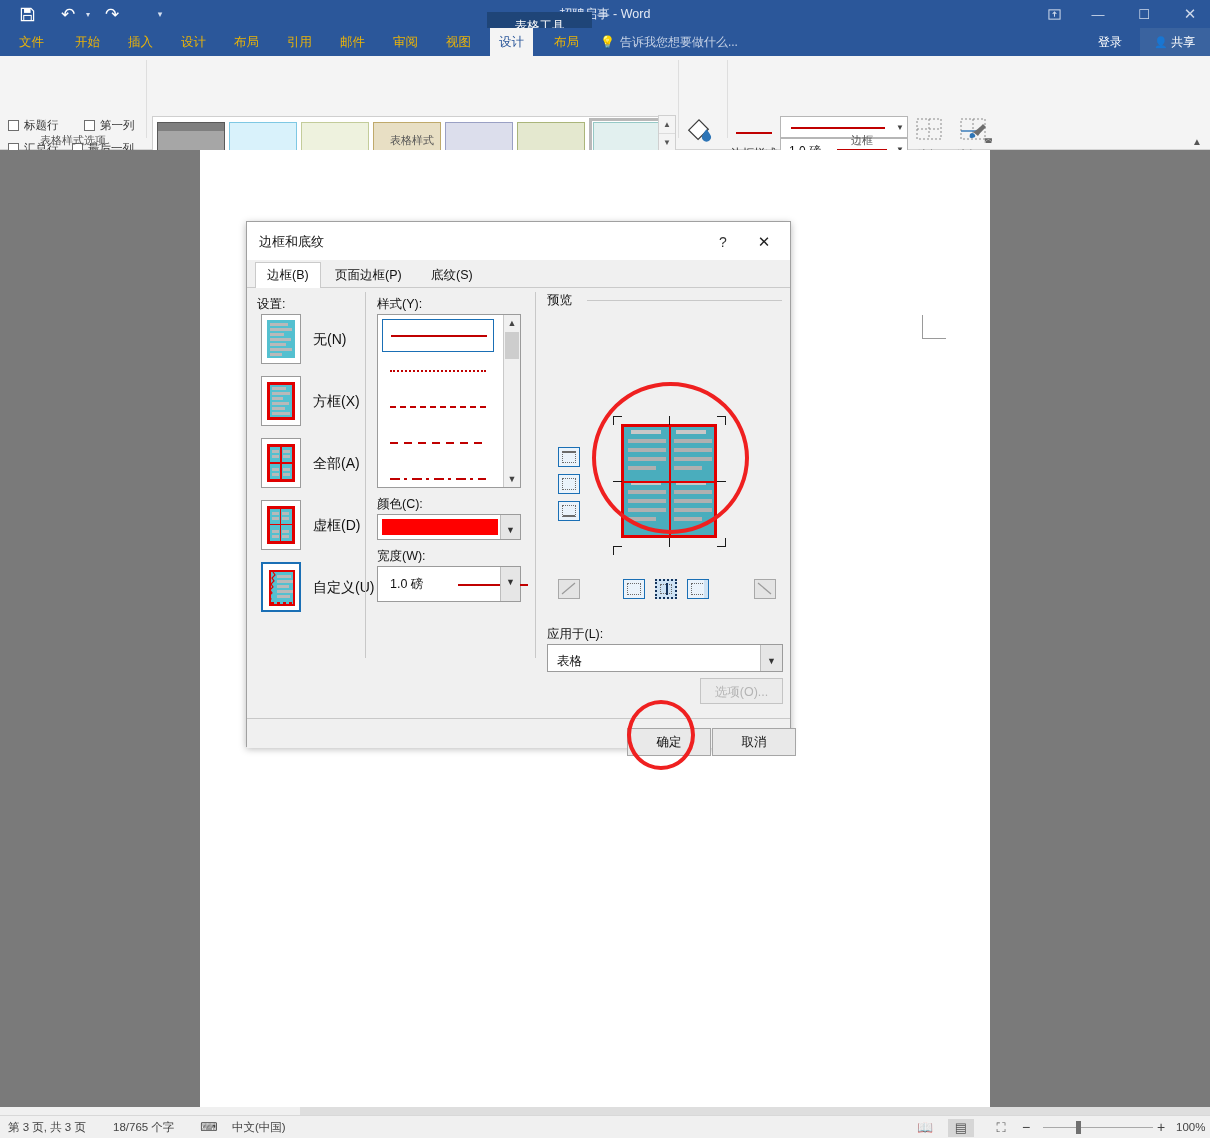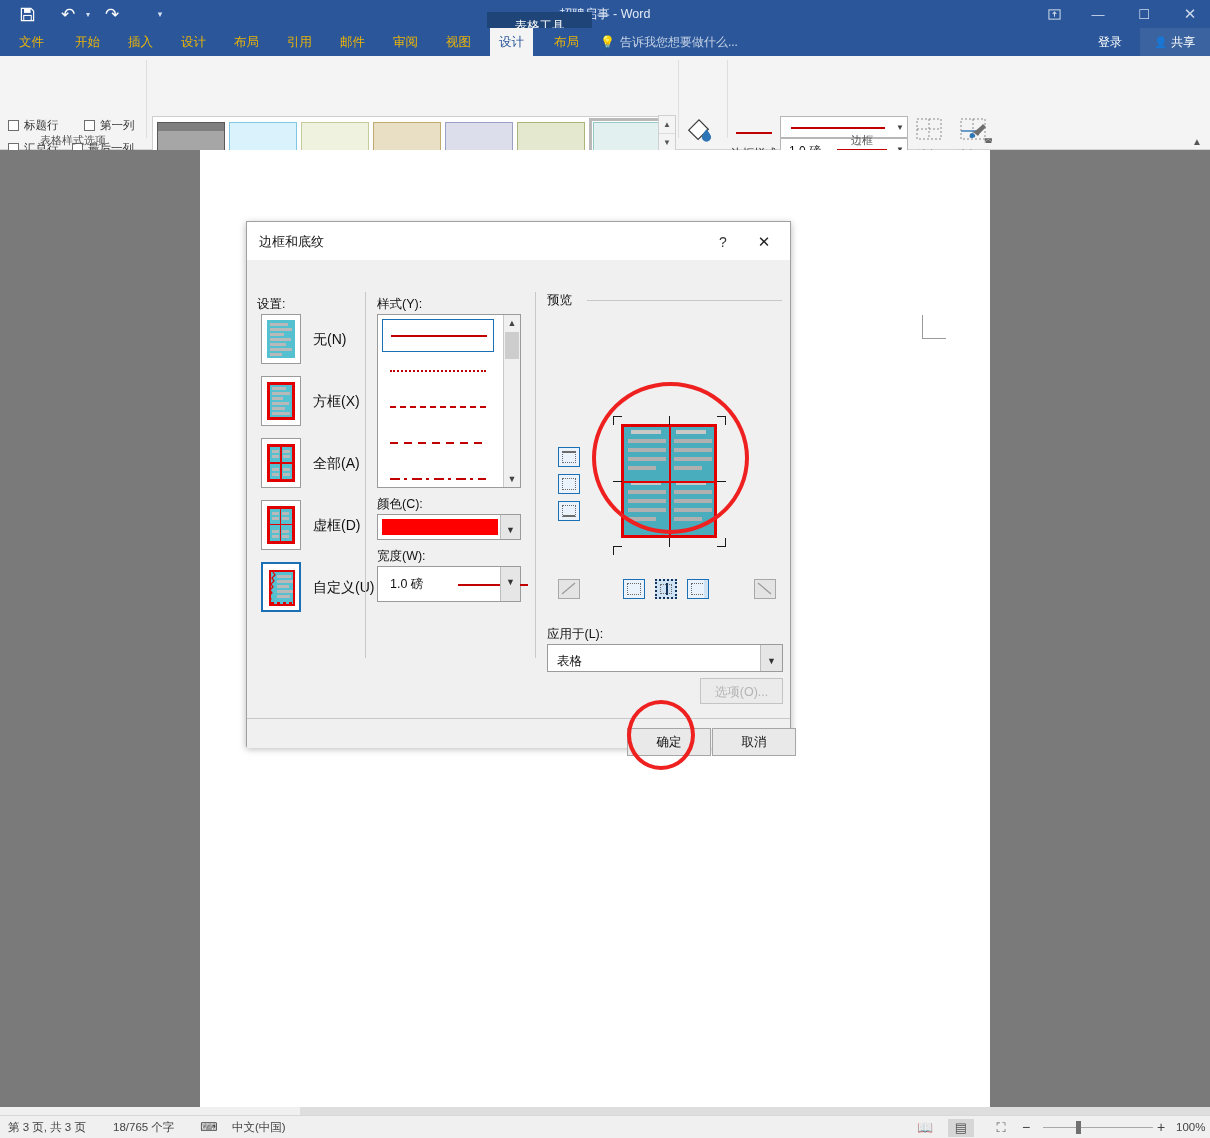--- a/index.html
+++ b/index.html
@@ -370,20 +370,21 @@
     <div class="tstyle" style="left:440px; background:#e2f0ef; border-color:#96c9c6;">
         <div class="hdr" style="background:#e2f0ef;"></div>
       </div>
     <div class="tsel" style="left:436px;"></div>
   </div>
   <div class="gal-scroll">
     <div class="gal-btn">▲</div>
     <div class="gal-btn">▼</div>
     <div class="gal-btn" style="border-bottom:none;">▼</div>
   </div>
+  <div class="grp-label" style="left:146px; width:532px;">表格样式</div>
   <div class="grp-sep" style="left:678px;"></div>
 
   <div class="bigbtn" style="left:676px; top:62px; width:46px;">
     <svg width="32" height="28" viewBox="0 0 34 30">
       <path d="M6 13 L17 2 L27 12 L16 23 Z" fill="#ffffff" stroke="#3b3b3b" stroke-width="1.3"></path>
       <path d="M25 12c3 4 5 6.5 5 8.4a5 5 0 0 1-10 0c0-1.9 2-4.4 5-8.4z" fill="#2e75b6"></path>
     </svg>
     <span class="cap">底纹</span>
     <span class="arw">▼</span>
   </div>
@@ -454,20 +455,25 @@
 </div>
 
 <div id="dialog">
 
   <div id="dlg-title">
     <span class="txt">边框和底纹</span>
     <span id="dlg-help">?</span>
     <span id="dlg-close">✕</span>
   </div>
 
+  <div id="dlg-tabstrip">
+    <div class="dtab active" style="left:8px;">边框(B)</div>
+    <div class="dtab" style="left:77px;">页面边框(P)</div>
+    <div class="dtab" style="left:173px;">底纹(S)</div>
+  </div>
 
   <div id="dlg-body">
 
     <div class="sec-label" style="left:10px; top:8px;">设置:</div>
 
     <div class="preset" style="left:14px; top:26px;">
       <div class="box">
         <div class="mini">
           <div class="rl" style="left:3px; top:3px; width:18px;"></div>
           <div class="rl" style="left:3px; top:8px; width:22px;"></div>

